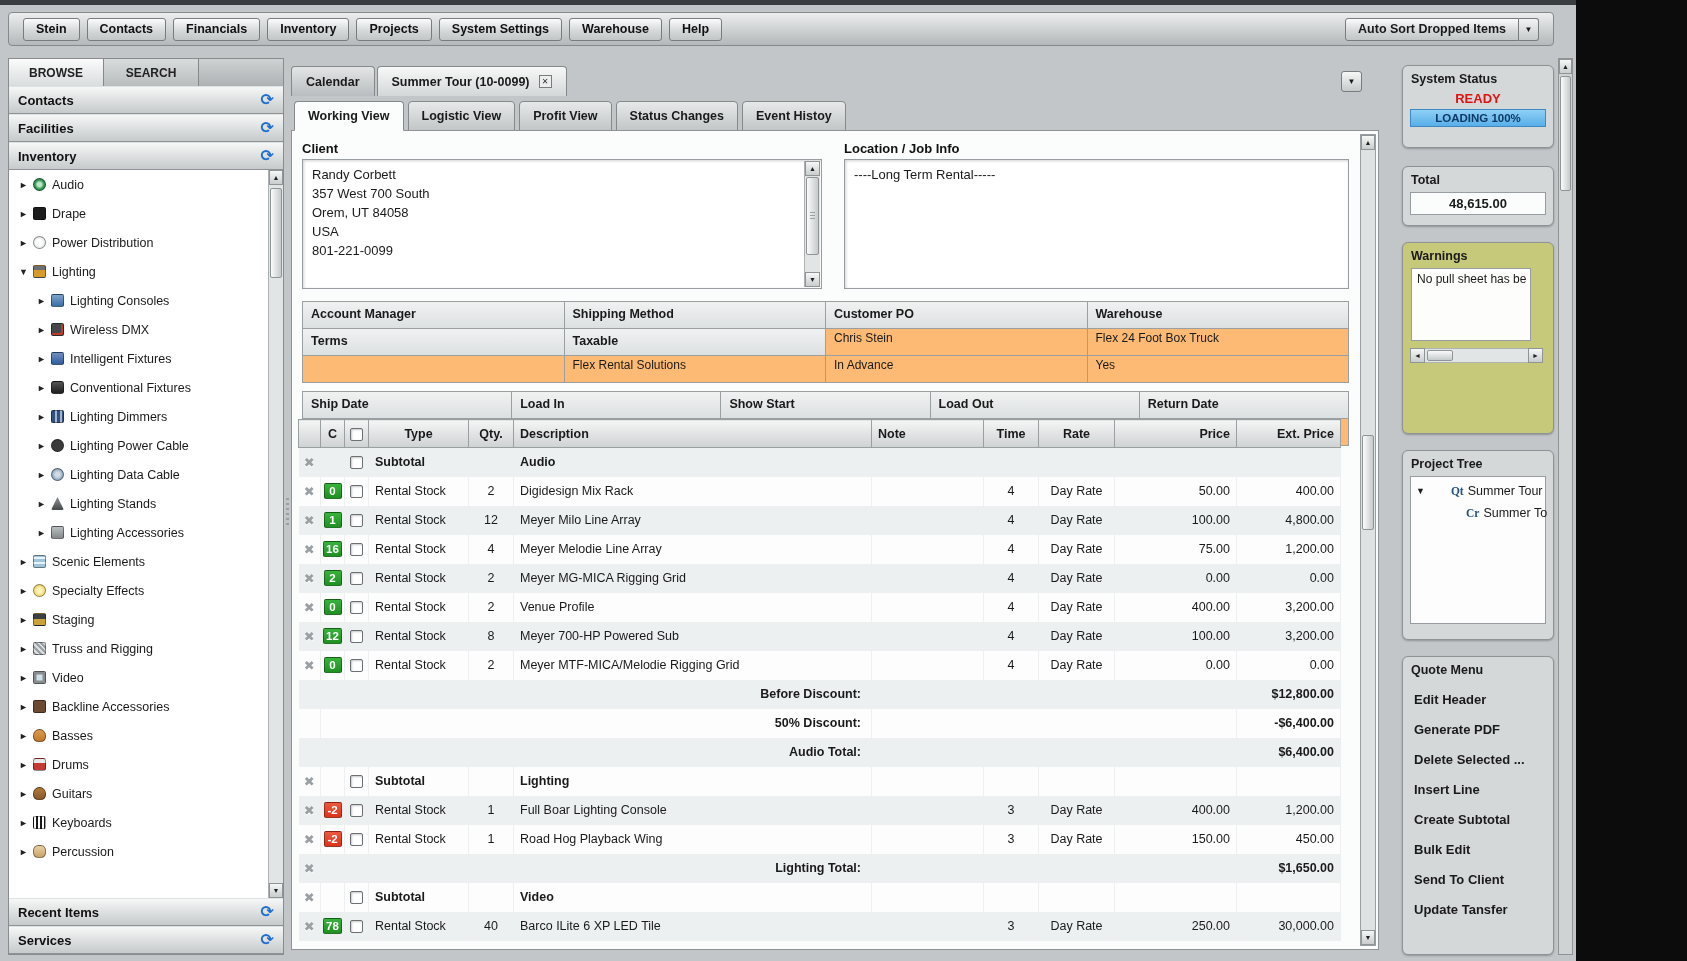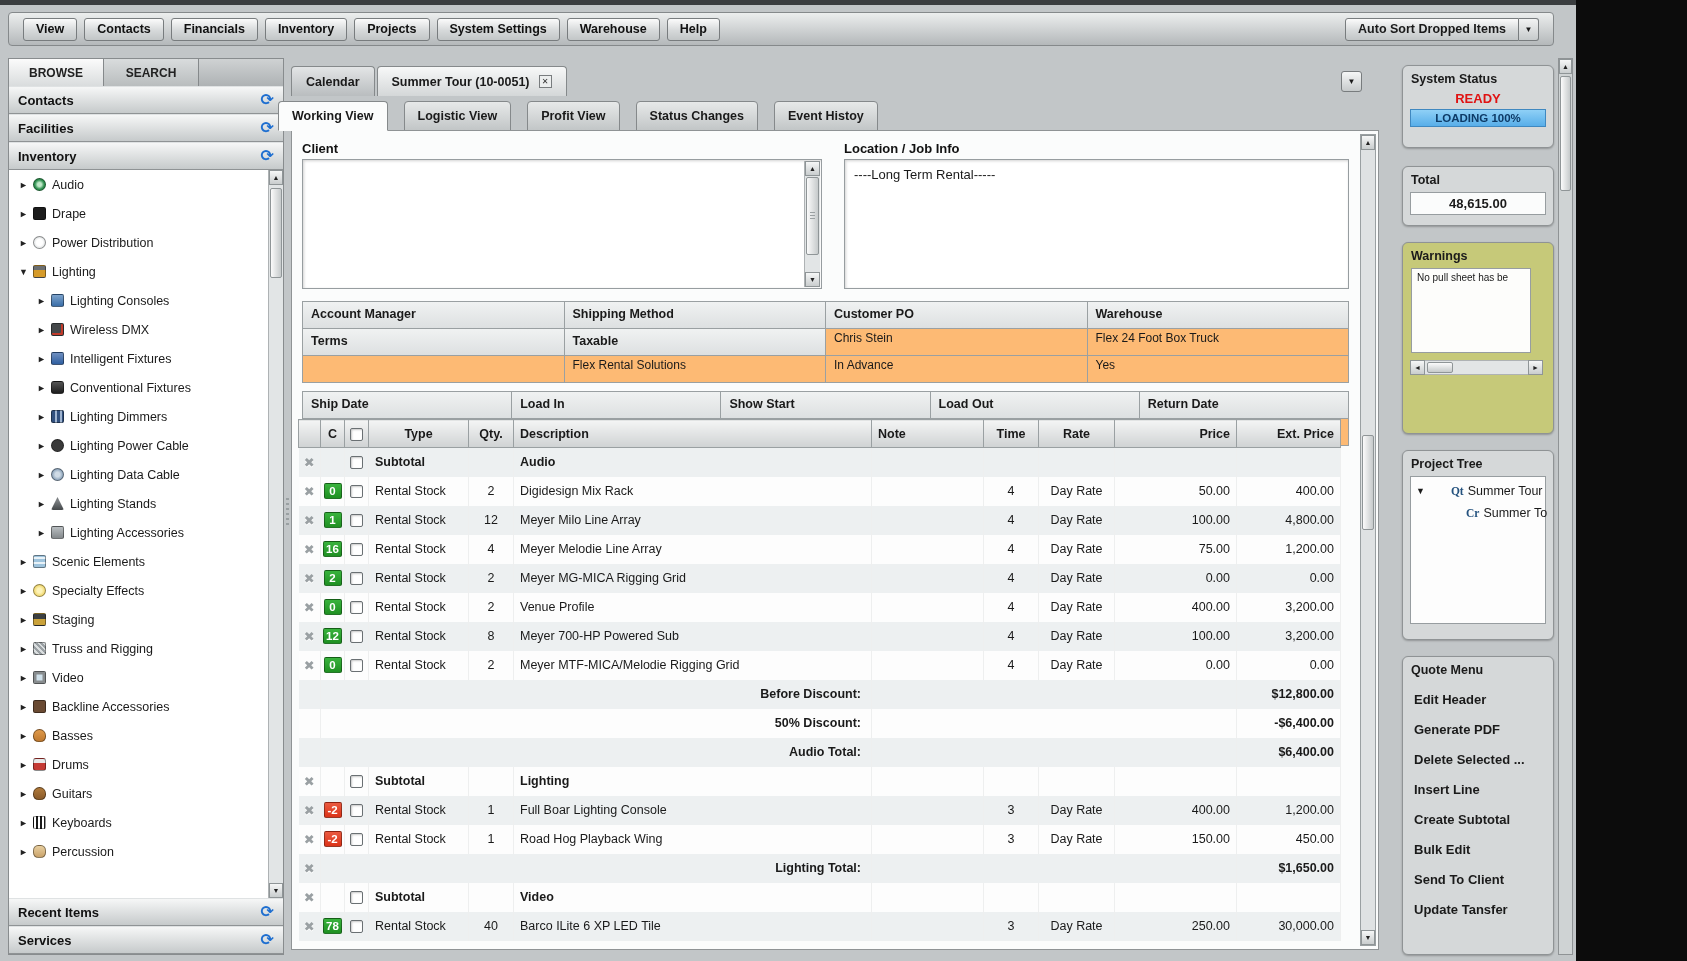--- a/index.html
+++ b/index.html
@@ -82,21 +82,21 @@
   .main-tabs { position:absolute; left:291px; top:66px; width:1073px; height:30px; display:flex; gap:2px; }
   .mtab { padding:0 14px; display:flex; align-items:center; font-weight:bold; font-size:12.5px;
           background:linear-gradient(#e3e5e6,#b9bdbf); border:1px solid #85898b; border-bottom:none; border-radius:4px 4px 0 0; }
   .mtab.active { background:linear-gradient(#f7f8f8,#d4d7d8); }
   .tabclose { width:13px; height:13px; margin-left:9px; border:1px solid #787c7e; background:#eceeee;
               font-size:8px; line-height:11px; text-align:center; color:#333; }
   .tab-overflow { position:absolute; right:2px; top:5px; width:21px; height:21px;
                   background:linear-gradient(#f6f7f7,#c6cacb); border:1px solid #787c7e; border-radius:3px;
                   font-size:8px; display:flex; align-items:center; justify-content:center; }
 
-  .sub-tabs { position:absolute; left:275px; top:101px; width:1073px; height:30px; display:flex; gap:16px; padding-left:3px; }
+  .sub-tabs { position:absolute; left:291px; top:101px; width:1073px; height:30px; display:flex; gap:4px; padding-left:3px; }
   .vtab { padding:0 13px; display:flex; align-items:center; font-weight:bold; font-size:12.5px;
           background:linear-gradient(#e7e9e9,#c2c6c7); border:1px solid #85898b; border-radius:4px 4px 0 0; }
   .vtab.active { background:#fbfcfc; border-bottom:1px solid #fbfcfc; z-index:3; }
 
   
   .main-panel { position:absolute; left:291px; top:130px; width:1088px; height:820px;
                 background:#fbfcfc; border:1px solid #8f9395; }
   .sec-label { position:absolute; font-weight:bold; font-size:13px; color:#111; }
   .field-box { position:absolute; background:#fff; border:1px solid #979da0; box-shadow:inset 1px 1px 3px rgba(0,0,0,.18); }
   .client-text { padding:5px 9px; font-size:13px; line-height:19px; white-space:pre-line; }
@@ -146,22 +146,22 @@
   .rpanel { position:absolute; left:1402px; width:152px; background:#d5d8d9; border:1px solid #8f9395;
             border-radius:6px; padding:5px 7px; box-shadow:0 1px 2px rgba(0,0,0,.25); }
   .rtitle { font-weight:bold; font-size:12.5px; color:#1a1a1a; margin:1px 0 5px 1px; }
   .ready { text-align:center; font-weight:bold; font-size:13px; color:var(--ready-red,#e01212); margin-bottom:3px; }
   .loadbar { height:18px; background:linear-gradient(#8fd0f6,var(--loading-blue,#58aee9));
              border:1px solid #3f88c0; color:#0d3a66; font-weight:bold; font-size:11.5px;
              display:flex; align-items:center; justify-content:center; }
   .total-field { background:#fbfcfc; border:1px solid #979da0; height:23px; display:flex; align-items:center;
                  justify-content:center; font-weight:bold; font-size:13px; }
   .warn-panel { background:var(--warning-panel,#c6c979); }
-  .warn-box { background:#fdfdfb; border:1px solid #979da0; width:120px; height:85px; margin:2px 0 7px 1px;
-              padding:3px 5px; font-size:10px; white-space:nowrap; overflow:hidden; }
+  .warn-box { background:#fdfdfb; border:1px solid #979da0; width:120px; height:73px; margin:2px 0 7px 1px;
+              padding:3px 5px; font-size:12px; white-space:nowrap; overflow:hidden; }
   .hscroll { display:flex; height:15px; width:133px; }
   .hs-btn { width:15px; height:15px; background:linear-gradient(#f6f7f7,#c9cdce); border:1px solid #8f9597;
             font-size:7px; display:flex; align-items:center; justify-content:center; color:#222; }
   .hs-track { flex:1; background:#e2e5e6; border:1px solid #aeb2b4; border-left:none; border-right:none; position:relative; }
   .hs-thumb { position:absolute; left:2px; top:1px; bottom:1px; width:26px;
               background:linear-gradient(#fbfbfb,#c6cacb); border:1px solid #8f9597; border-radius:2px; }
   .ptree-box { background:#fdfdfd; border:1px solid #979da0; height:148px; padding:7px 5px; font-size:12.5px; }
   .pt-row { display:flex; align-items:center; margin-bottom:8px; white-space:nowrap; }
   .pt-row.indent { padding-left:24px; }
   .pt-arrow { width:12px; font-size:9px; }
@@ -172,21 +172,21 @@
                  background:#cfd3d4; border:1px solid #8f9395; }
 </style>
 </head>
 <body>
 
 <div class="app-bg"></div>
 <div class="frame-top"></div>
 <div class="black-bar"></div>
 
 <div class="menubar">
-  <div class="mbtn">View</div>
+  <div class="mbtn">Stein</div>
   <div class="mbtn">Contacts</div>
   <div class="mbtn">Financials</div>
   <div class="mbtn">Inventory</div>
   <div class="mbtn">Projects</div>
   <div class="mbtn">System Settings</div>
   <div class="mbtn">Warehouse</div>
   <div class="mbtn">Help</div>
   <div class="autosort">
     <div class="as-main">Auto Sort Dropped Items</div>
     <div class="as-arrow">▼</div>
@@ -354,38 +354,43 @@
 
 <div class="splitter">
     <div class="grip"></div>
   </div>
 
 <div class="main-tabs">
   <div class="mtab">
     <span>Calendar</span>
   </div>
   <div class="mtab active">
-    <span>Summer Tour (10-0051)</span>
+    <span>Summer Tour (10-0099)</span>
     <span class="tabclose">✕</span>
   </div>
   <div class="tab-overflow">▼</div>
 </div>
 
 <div class="sub-tabs">
   <div class="vtab active">Working View</div>
   <div class="vtab">Logistic View</div>
   <div class="vtab">Profit View</div>
   <div class="vtab">Status Changes</div>
   <div class="vtab">Event Histoy</div>
 </div>
 
 <div class="main-panel">
 
   <div class="sec-label" style="left:10px; top:10px;">Client</div>
   <div class="field-box" style="left:10px; top:28px; width:520px; height:130px;">
+    <div class="client-text">Randy Corbett
+357 West 700 South
+Orem, UT 84058
+USA
+801-221-0099</div>
     <div class="vscroll">
       <div class="sb-arrow">▲</div>
       <div class="vthumb" style="top:16px; height:78px;">
           <div class="grip-h"></div>
         </div>
       <div class="sb-arrow" style="position:absolute; bottom:0; left:0; right:0;">▼</div>
     </div>
   </div>
 
   <div class="sec-label" style="left:552px; top:10px;">Location / Job Info</div>

